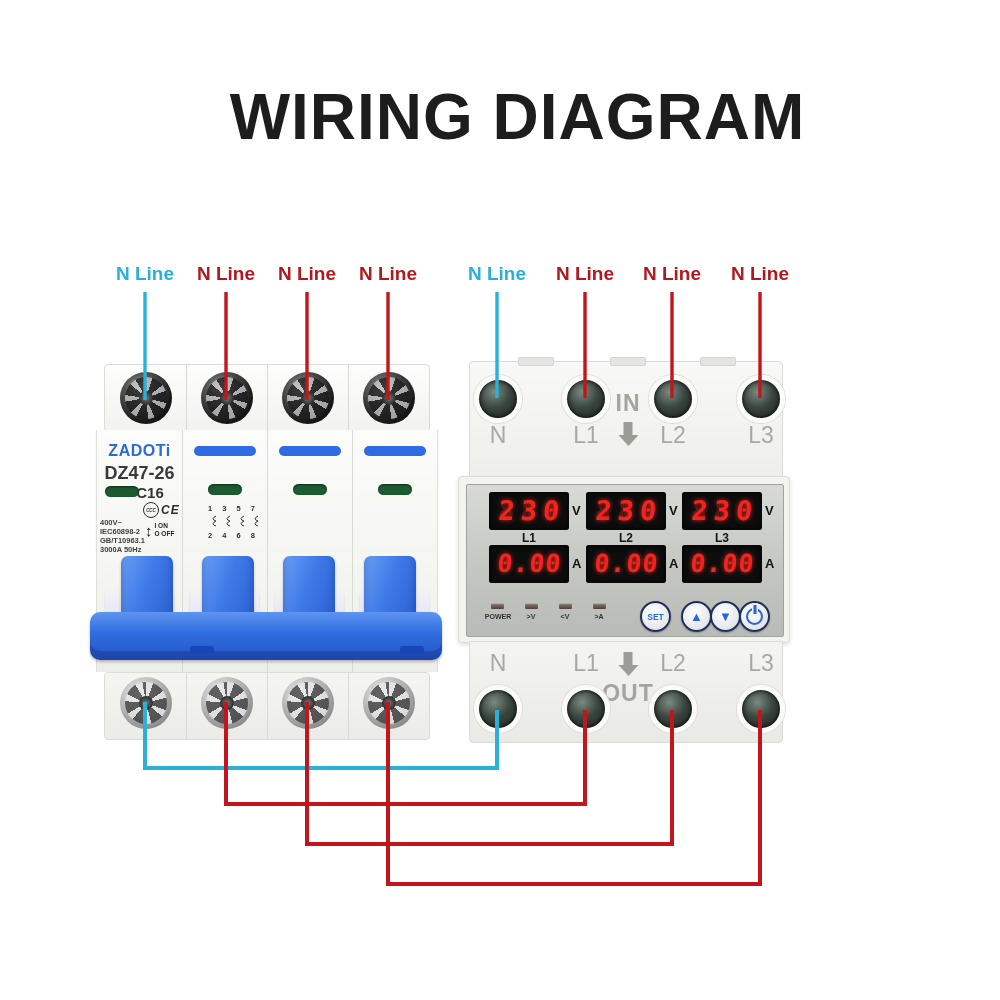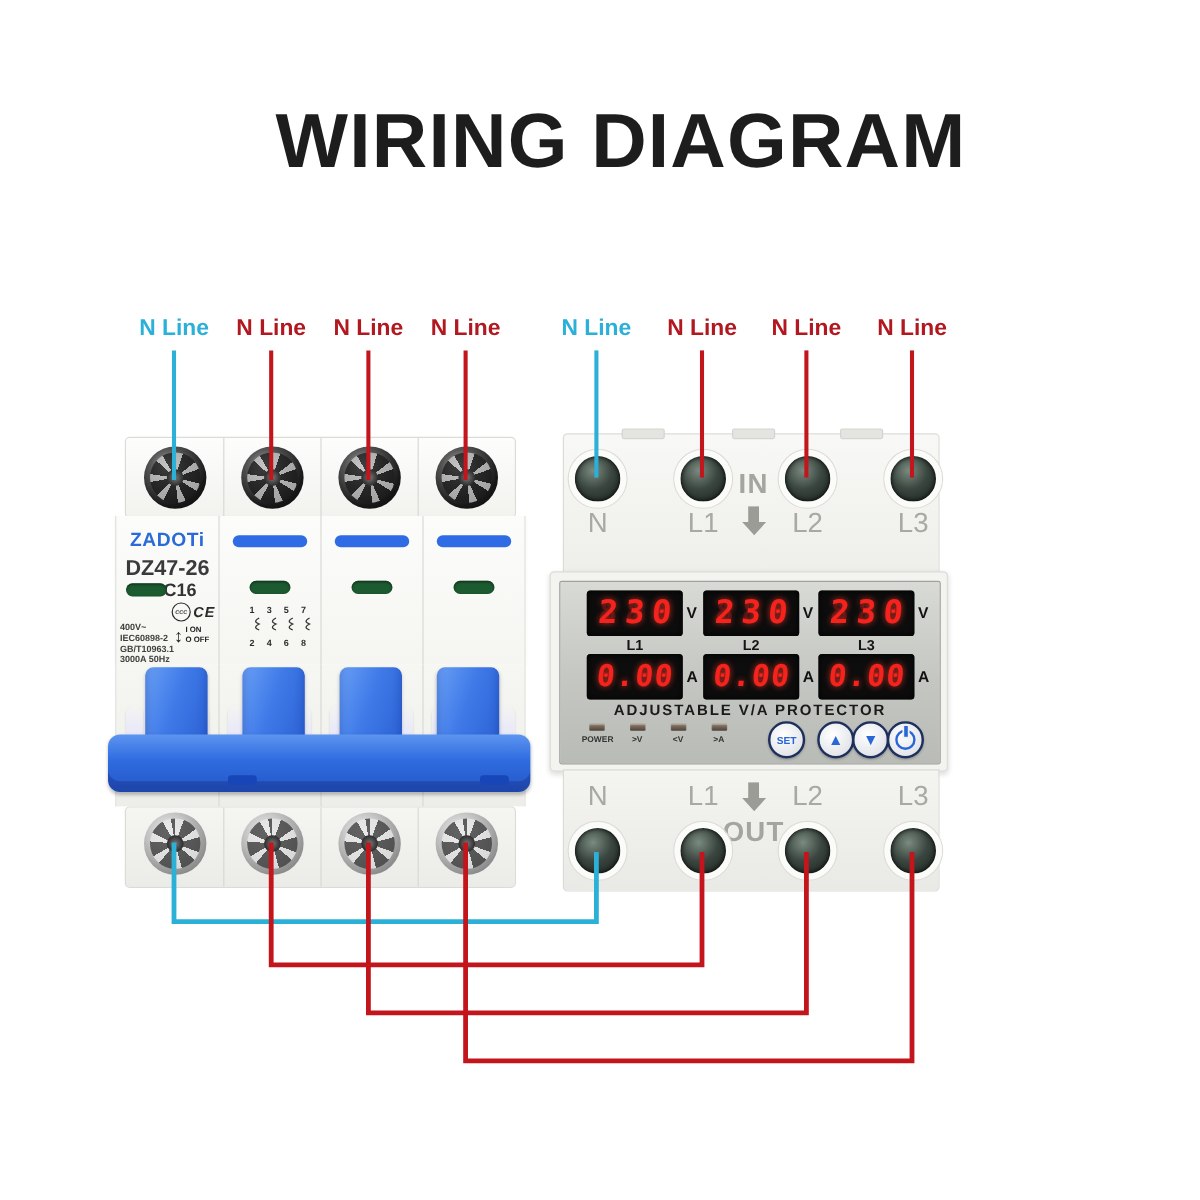--- a/index.html
+++ b/index.html
@@ -253,21 +253,20 @@
           <span class="ghost">8.88</span>
           <span class="lit">0.00</span>
         </div>
         <span class="unit" style="left:202px;top:71px">A</span>
         <div class="seg aseg" style="left:215px;top:60px">
           <span class="ghost">8.88</span>
           <span class="lit">0.00</span>
         </div>
         <span class="unit" style="left:298px;top:71px">A</span>
 
-        <div class="ptitle">ADJUSTABLE V/A PROTECTOR</div>
 
         <div class="led" style="left:24px;top:118px"></div>
         <div class="led" style="left:58px;top:118px"></div>
         <div class="led" style="left:92px;top:118px"></div>
         <div class="led" style="left:126px;top:118px"></div>
         <span class="ledlab" style="left:31px;top:128px">POWER</span>
         <span class="ledlab" style="left:64px;top:128px">&gt;V</span>
         <span class="ledlab" style="left:98px;top:128px">&lt;V</span>
         <span class="ledlab" style="left:132px;top:128px">&gt;A</span>
 

